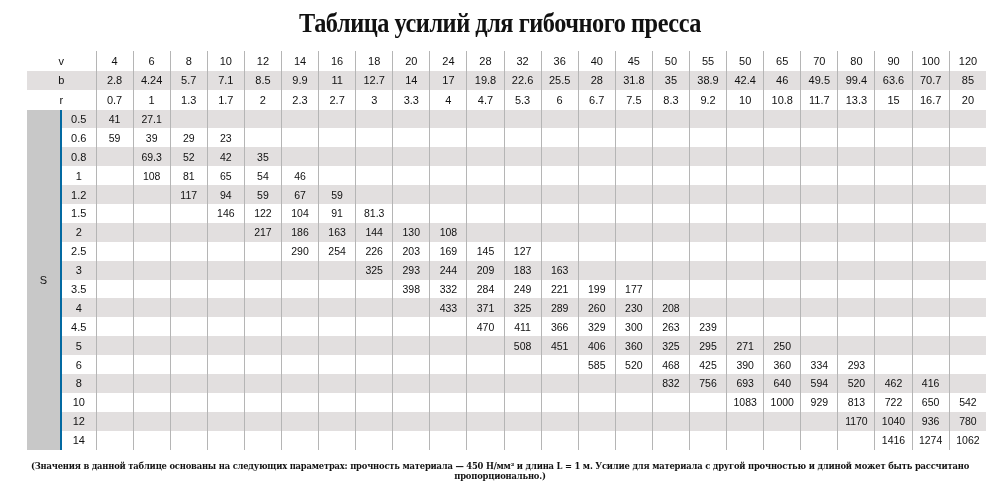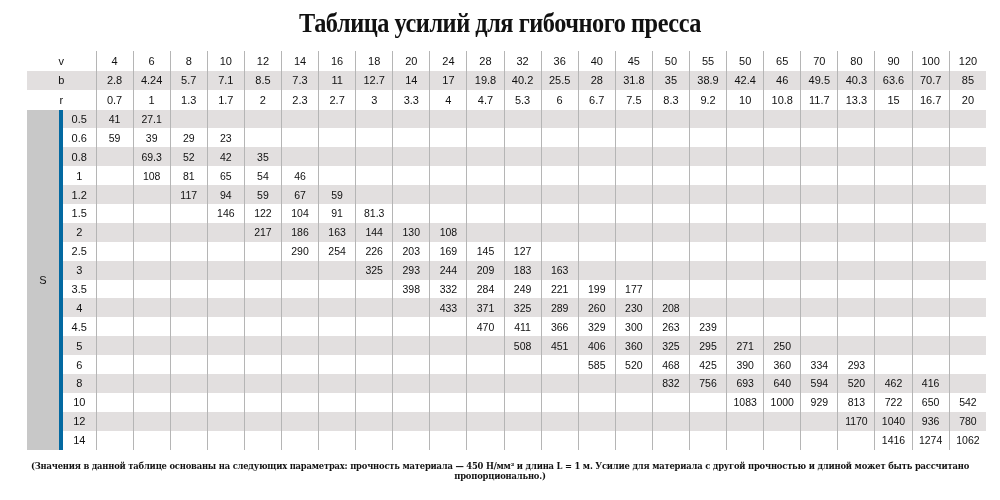--- a/index.html
+++ b/index.html
@@ -4,21 +4,21 @@
 <style>
   html, body { margin: 0; padding: 0; background: #ffffff; }
   body { width: 1000px; height: 500px; position: relative; overflow: hidden; font-family: "Liberation Sans", sans-serif; color: #111; }
   .title { position: absolute; left: 0; top: 8px; width: 1000px; text-align: center; font-family: "Liberation Serif", serif; font-weight: bold; font-size: 27px; letter-spacing: -0.5px; color: #111; transform: scaleX(0.9); }
   table.press { position: absolute; left: 27px; top: 51px; border-collapse: collapse; table-layout: fixed; }
   table.press td { height: 18.9px; padding: 0; text-align: center; font-size: 10.5px; border-left: 1px solid #b5b5b5; white-space: nowrap; }
   table.press tr.hrow td { height: 19.5px; font-size: 11px; }
   table.press td.hlabel { font-size: 14px; border-left: none; }
   table.press tr.grey td { background: #e2dfdf; }
   table.press tr.grey td.s-axis, table.press td.s-axis { background: #c8c8c8; border-left: none; font-size: 11px; }
-  table.press td.sval { font-size: 11px; border-left: 4px solid #0369a1; }
+  table.press td.sval { font-size: 11px; border-left: 2px solid #0369a1; }
   col.c-axis { width: 34px; }
   col.c-sval { width: 35px; }
   col.c-data { width: 37.1px; }
   .footnote { position: absolute; left: 0; top: 461px; width: 1000px; text-align: center; font-family: "DejaVu Serif", serif; font-weight: bold; font-size: 8.4px; color: #111; letter-spacing: -0.2px; }
 </style>
 </head>
 <body>
 
 <div class="title">Таблица усилий для гибочного пресса</div>
 
@@ -79,36 +79,36 @@
         <td>100</td>
         <td>120</td>
       </tr>
     <tr class="hrow grey">
       <td colspan="2" class="hlabel">b</td>
     <td>2.8</td>
         <td>4.24</td>
         <td>5.7</td>
         <td>7.1</td>
         <td>8.5</td>
-        <td>7.3</td>
+        <td>9.9</td>
         <td>11</td>
         <td>12.7</td>
         <td>14</td>
         <td>17</td>
         <td>19.8</td>
-        <td>40.2</td>
+        <td>22.6</td>
         <td>25.5</td>
         <td>28</td>
         <td>31.8</td>
         <td>35</td>
         <td>38.9</td>
         <td>42.4</td>
         <td>46</td>
         <td>49.5</td>
-        <td>40.3</td>
+        <td>99.4</td>
         <td>63.6</td>
         <td>70.7</td>
         <td>85</td>
       </tr>
     <tr class="hrow">
       <td colspan="2" class="hlabel">r</td>
     <td>0.7</td>
         <td>1</td>
         <td>1.3</td>
         <td>1.7</td>

